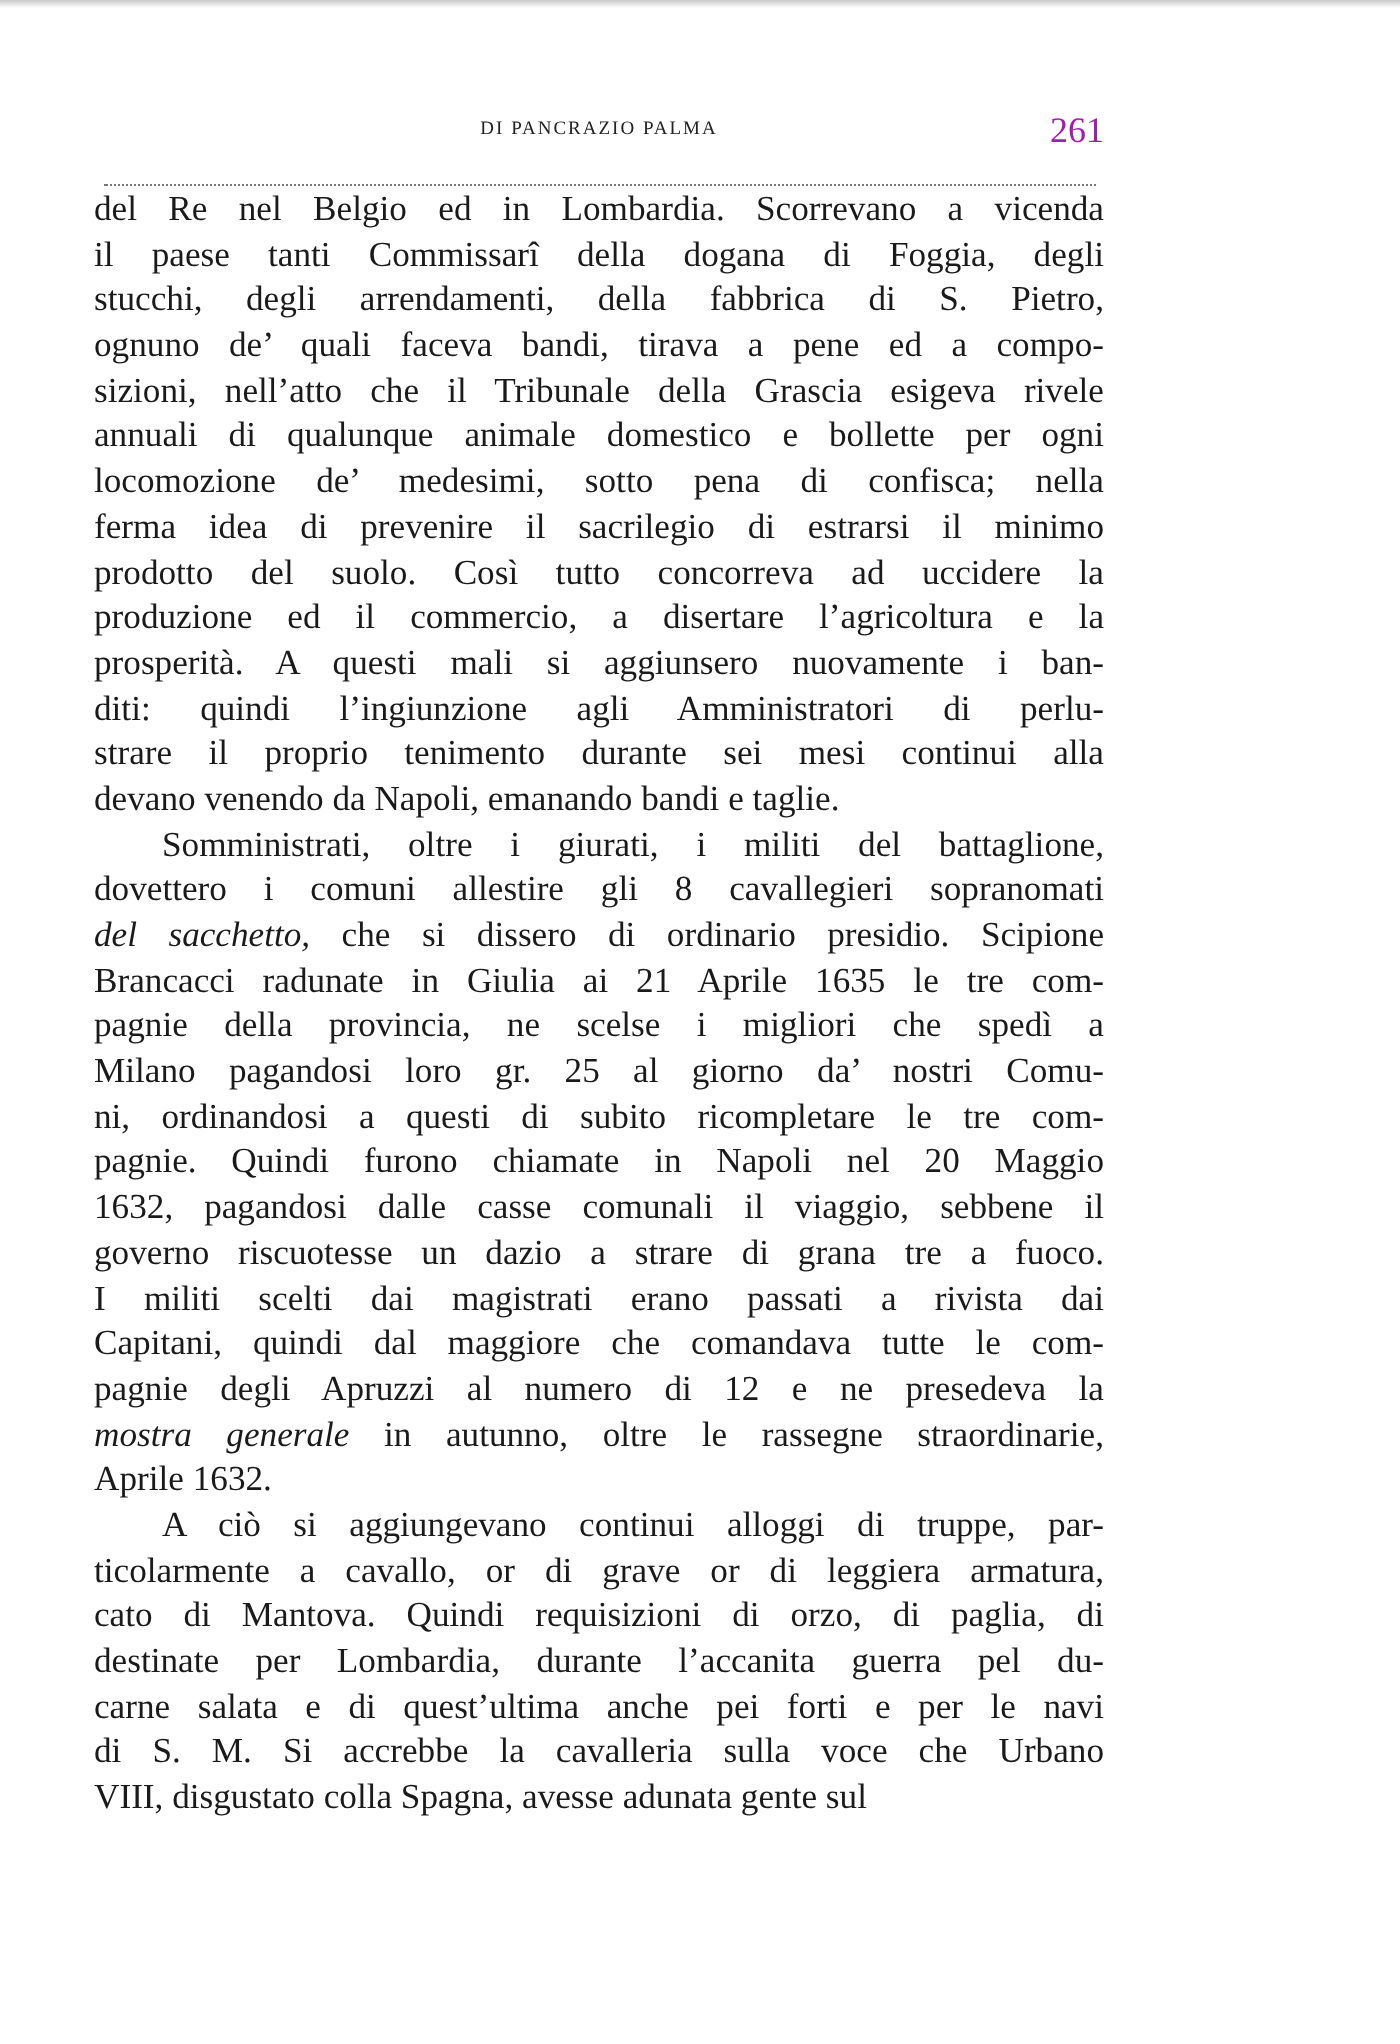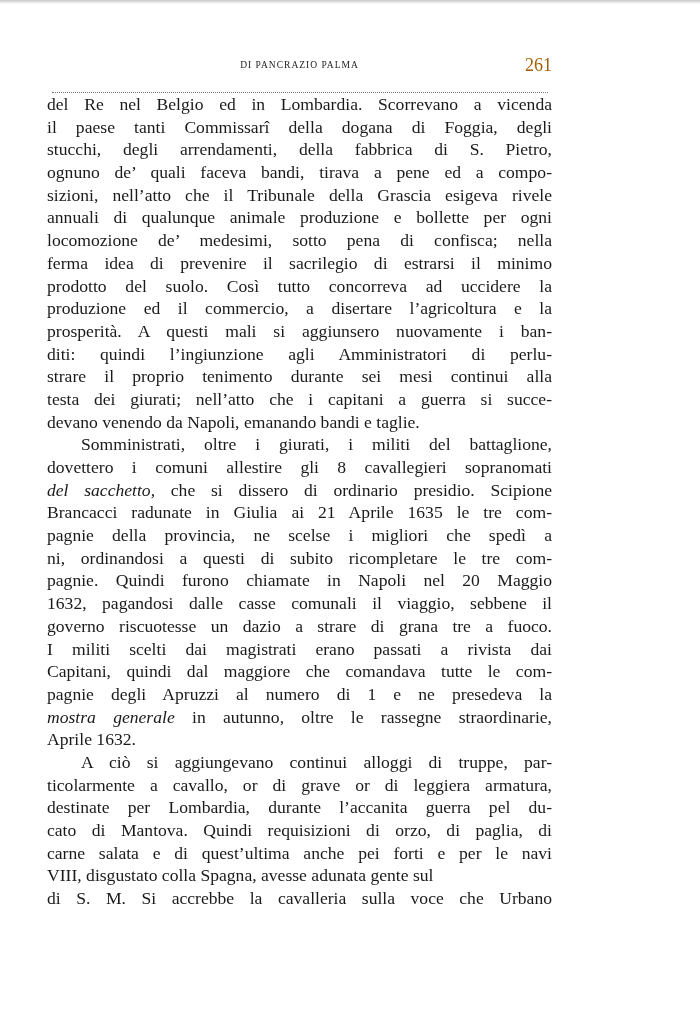--- a/index.html
+++ b/index.html
@@ -7,21 +7,21 @@
       width: 700px; height: 1022px; background: #ffffff; overflow: hidden;
       position: relative; color: #1a1a1a;
       font-family: "DejaVu Serif", "Liberation Serif", serif;
     }
     .top-shadow { position: absolute; left: 0; top: 0; width: 700px; height: 4px;
       background: linear-gradient(#c8c8c8, #ffffff); }
     .header { position: absolute; left: 47px; top: 55px; width: 505px; height: 24px; }
     .running-head { position: absolute; left: 0; width: 505px; text-align: center; top: 5px;
       font-size: 9.5px; letter-spacing: 1px; font-family: "Liberation Serif", serif; color: #222; }
     .page-number { position: absolute; right: 0; top: 0; font-size: 18px;
-      font-family: "Liberation Serif", serif; color: #a16207; }
+      font-family: "Liberation Serif", serif; color: #a21caf; }
     .rule { position: absolute; left: 52px; top: 92px; width: 496px; height: 0;
       border-top: 1px dotted #777; }
     .body-text { position: absolute; left: 47px; top: 93px; width: 505px; }
     .line { height: 22.7px; line-height: 22.7px; font-size: 17.6px;
       font-family: Liberation Serif, serif; white-space: nowrap;
       text-align: justify; text-align-last: justify; color: #1a1a1a; }
     .line.last { text-align-last: left; }
     .line.indent { padding-left: 34px; }
     .line i { font-style: italic; }
   </style>
@@ -36,49 +36,49 @@
 </div>
 <div class="rule"></div>
 
 <div class="body-text" id="body-text">
     <div>
       <div class="line">del Re nel Belgio ed in Lombardia. Scorrevano a vicenda</div>
       <div class="line">il paese tanti Commissarî della dogana di Foggia, degli</div>
       <div class="line">stucchi, degli arrendamenti, della fabbrica di S. Pietro,</div>
       <div class="line">ognuno de’ quali faceva bandi, tirava a pene ed a compo-</div>
       <div class="line">sizioni, nell’atto che il Tribunale della Grascia esigeva rivele</div>
-      <div class="line">annuali di qualunque animale produzione e bollette per ogni</div>
+      <div class="line">annuali di qualunque animale domestico e bollette per ogni</div>
       <div class="line">locomozione de’ medesimi, sotto pena di confisca; nella</div>
       <div class="line">ferma idea di prevenire il sacrilegio di estrarsi il minimo</div>
       <div class="line">prodotto del suolo. Così tutto concorreva ad uccidere la</div>
       <div class="line">produzione ed il commercio, a disertare l’agricoltura e la</div>
       <div class="line">prosperità. A questi mali si aggiunsero nuovamente i ban-</div>
       <div class="line">diti: quindi l’ingiunzione agli Amministratori di perlu-</div>
       <div class="line">strare il proprio tenimento durante sei mesi continui alla</div>
-      <div class="line">testa dei giurati; nell’atto che i capitani a guerra si succe-</div>
       <div class="line last">devano venendo da Napoli, emanando bandi e taglie.</div>
     </div>
     <div>
       <div class="line indent">Somministrati, oltre i giurati, i militi del battaglione,</div>
       <div class="line">dovettero i comuni allestire gli 8 cavallegieri sopranomati</div>
       <div class="line"><i>del sacchetto,</i> che si dissero di ordinario presidio. Scipione</div>
       <div class="line">Brancacci radunate in Giulia ai 21 Aprile 1635 le tre com-</div>
       <div class="line">pagnie della provincia, ne scelse i migliori che spedì a</div>
+      <div class="line">Milano pagandosi loro gr. 25 al giorno da’ nostri Comu-</div>
       <div class="line">ni, ordinandosi a questi di subito ricompletare le tre com-</div>
       <div class="line">pagnie. Quindi furono chiamate in Napoli nel 20 Maggio</div>
       <div class="line">1632, pagandosi dalle casse comunali il viaggio, sebbene il</div>
       <div class="line">governo riscuotesse un dazio a strare di grana tre a fuoco.</div>
       <div class="line">I militi scelti dai magistrati erano passati a rivista dai</div>
       <div class="line">Capitani, quindi dal maggiore che comandava tutte le com-</div>
-      <div class="line">pagnie degli Apruzzi al numero di 1 e ne presedeva la</div>
+      <div class="line">pagnie degli Apruzzi al numero di 12 e ne presedeva la</div>
       <div class="line"><i>mostra generale</i> in autunno, oltre le rassegne straordinarie,</div>
       <div class="line last">Aprile 1632.</div>
     </div>
     <div>
       <div class="line indent">A ciò si aggiungevano continui alloggi di truppe, par-</div>
       <div class="line">ticolarmente a cavallo, or di grave or di leggiera armatura,</div>
+      <div class="line">cato di Mantova. Quindi requisizioni di orzo, di paglia, di</div>
       <div class="line">destinate per Lombardia, durante l’accanita guerra pel du-</div>
-      <div class="line">cato di Mantova. Quindi requisizioni di orzo, di paglia, di</div>
       <div class="line">carne salata e di quest’ultima anche pei forti e per le navi</div>
+      <div class="line">di S. M. Si accrebbe la cavalleria sulla voce che Urbano</div>
       <div class="line last">VIII, disgustato colla Spagna, avesse adunata gente sul</div>
-      <div class="line">di S. M. Si accrebbe la cavalleria sulla voce che Urbano</div>
     </div>
   </div>
 
 </body></html>

